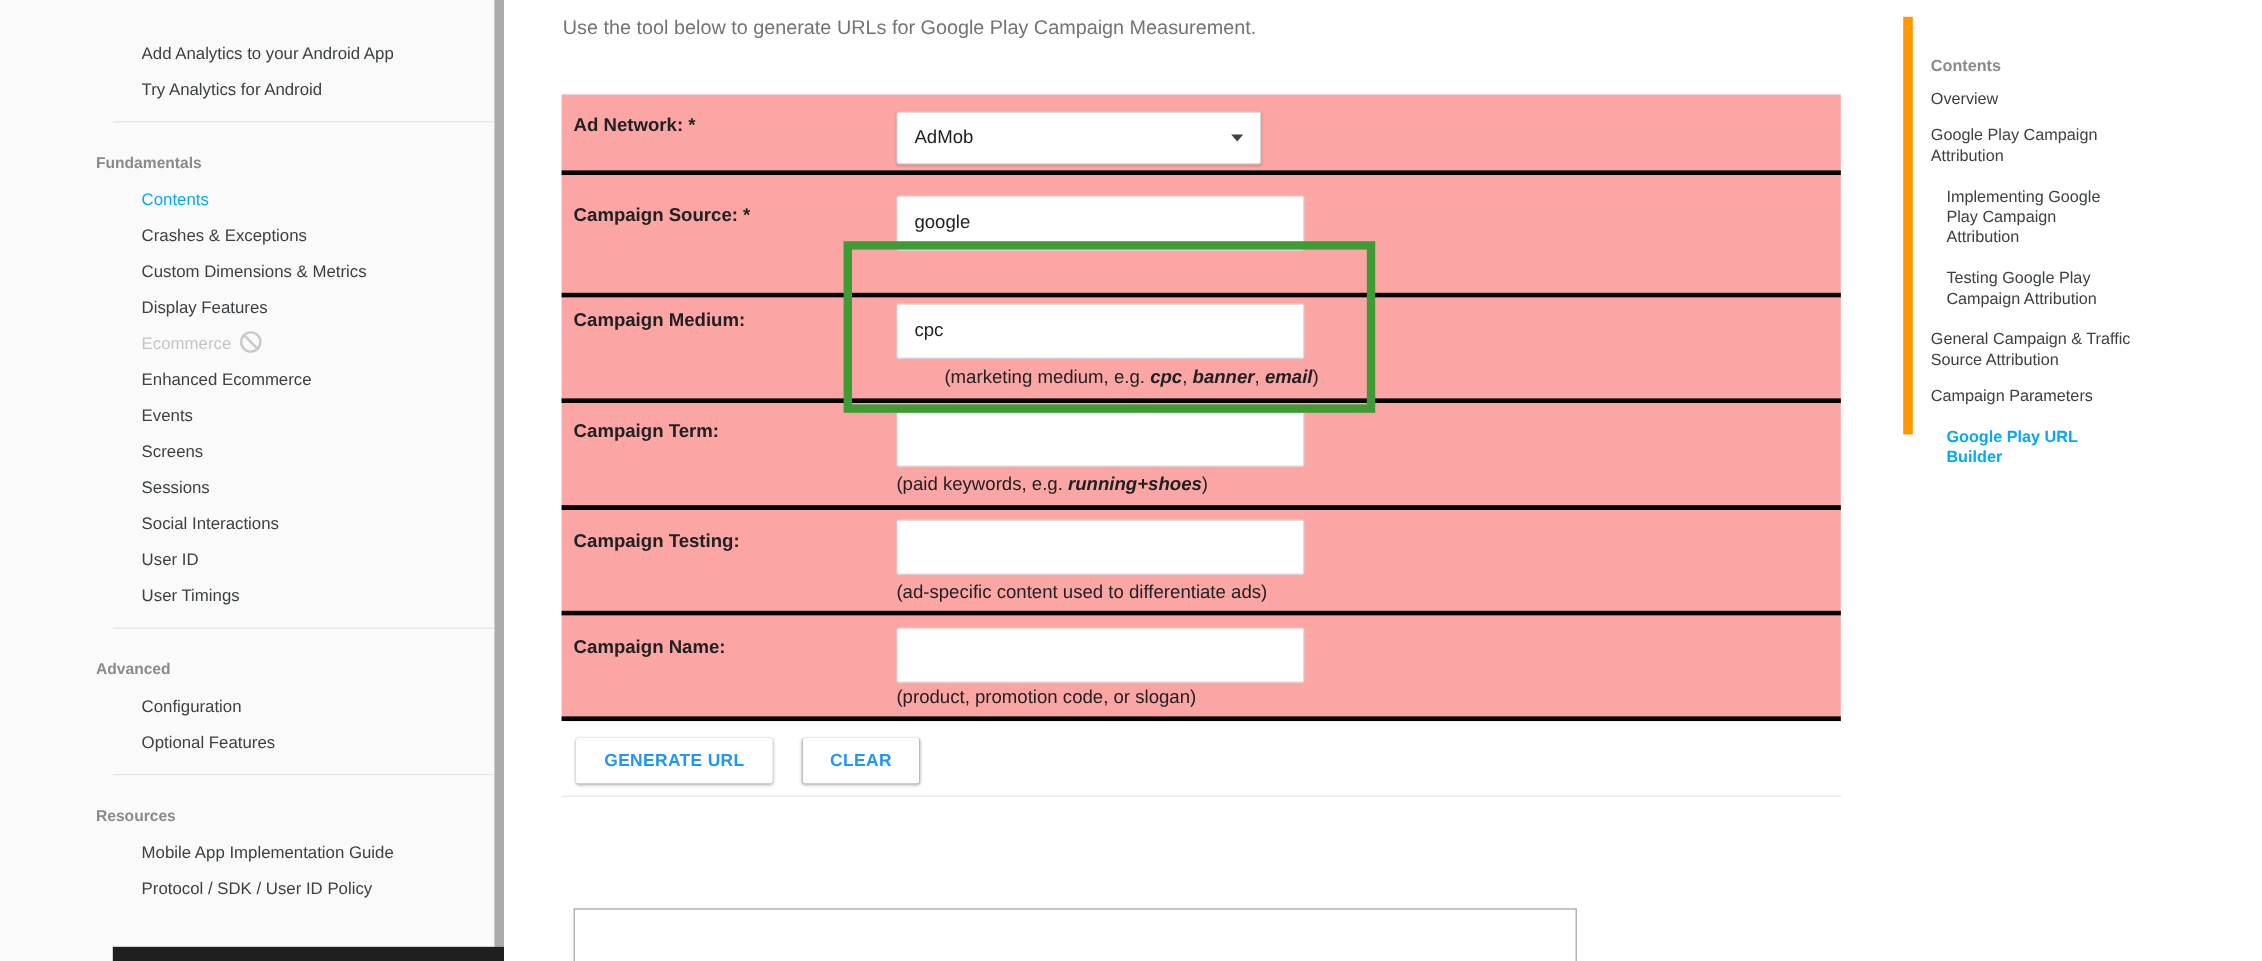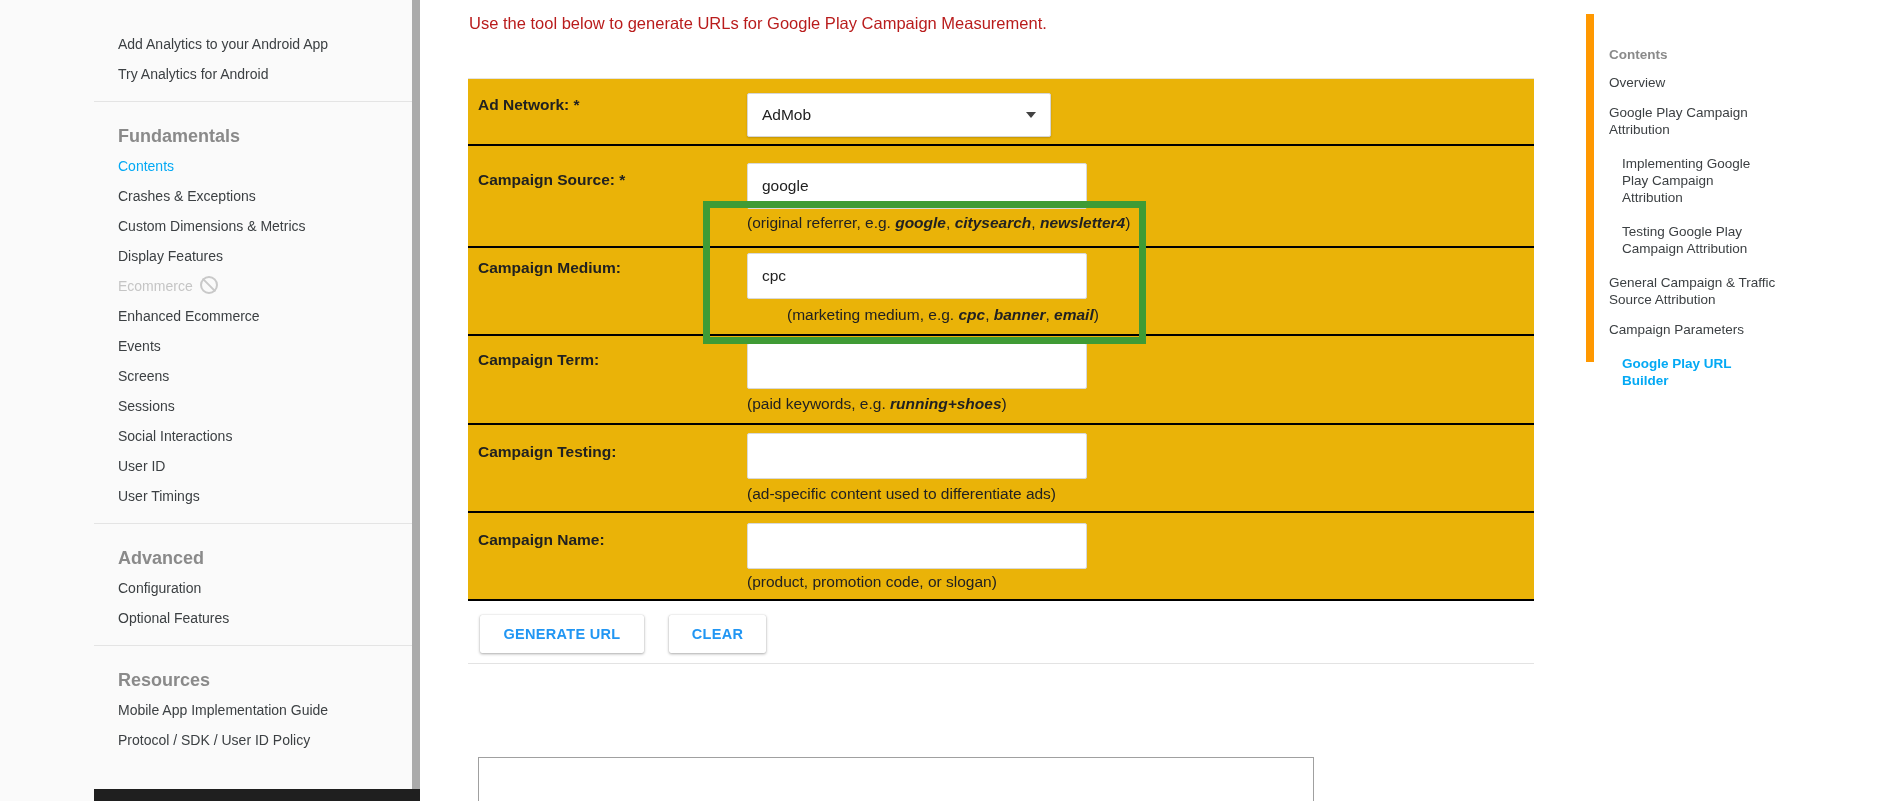--- a/index.html
+++ b/index.html
@@ -4,32 +4,32 @@
 <style>
   html,body{margin:0;padding:0;background:#fff;font-family:"Liberation Sans",sans-serif;}
   #screen{position:relative;width:1885px;height:801px;overflow:hidden;background:#fff;color:#212121;}
 
   
   .sidebar{position:absolute;left:0;top:0;width:412px;height:801px;background:#fafafa;}
   .sb-nav{padding-top:29px;}
   .sb-item{height:30px;line-height:30px;padding-left:118px;font-size:14px;color:#3c4043;white-space:nowrap;cursor:pointer;}
   .sb-item.active span{color:var(--active_link_blue);}
   .sb-item.disabled span{color:#c5c5c5;}
-  .sb-header{height:30px;line-height:30px;padding-left:118px;font-size:18px;font-weight:bold;color:#8a8a8a;margin-top:19px;white-space:nowrap;}
+  .sb-header{height:30px;line-height:30px;padding-left:80px;font-size:13px;font-weight:bold;color:#8a8a8a;margin-top:19px;white-space:nowrap;}
   .sb-divider{height:1px;background:#e4e4e4;margin:12px 0 0 94px;}
   .prohibited{display:inline-block;width:14px;height:14px;border:2px solid #c9c9c9;border-radius:50%;position:relative;margin-left:7px;vertical-align:-3px;}
   .prohibited::after{content:"";position:absolute;left:-2px;top:6px;width:18px;height:2px;background:#c9c9c9;transform:rotate(45deg);}
   .sb-scrollbar{position:absolute;left:412px;top:0;width:8px;height:789px;background:#ababab;}
   .sb-bottom-bar{position:absolute;left:94px;top:789px;width:326px;height:12px;background:#1f1f1f;}
 
   
   .main{position:absolute;left:468px;top:0;width:1066px;}
-  .intro{position:absolute;left:1px;top:14px;font-size:16.5px;color:#b91c1c;white-space:nowrap;}
+  .intro{position:absolute;left:1px;top:14px;font-size:16.5px;color:#737373;white-space:nowrap;}
   .form{position:absolute;left:0;top:78px;width:1066px;border-top:1px solid #e3e3e3;}
-  .form-row{position:relative;background:#eab308;border-bottom:2px solid #000000;box-sizing:border-box;}
+  .form-row{position:relative;background:#fca5a5;border-bottom:4px solid #000000;box-sizing:border-box;}
   .row-label{position:absolute;left:10px;font-size:15.5px;font-weight:bold;color:#212121;white-space:nowrap;}
   .text-input{position:absolute;left:279px;height:46px;border:1px solid #d9d9d9;border-radius:2px;background:#fff;
               font-size:15.5px;font-family:inherit;color:#212121;padding:0 14px;box-sizing:border-box;outline:none;}
   .text-input.normal{width:340px;}
   .text-input.wide{width:615px;}
   .select-box{position:absolute;left:279px;width:304px;height:44px;background:#fff;border:1px solid #d6d6d6;border-radius:2px;
               box-sizing:border-box;box-shadow:0 1px 2px rgba(0,0,0,0.18);display:flex;align-items:center;
               justify-content:space-between;padding:0 14px;font-size:15.5px;color:#212121;cursor:pointer;}
   .caret{width:0;height:0;border-left:5px solid transparent;border-right:5px solid transparent;border-top:6px solid #424242;}
   .row-hint{position:absolute;left:279px;font-size:15.5px;color:#212121;white-space:nowrap;}
@@ -99,21 +99,20 @@
           <div class="form-row" style="height: 67px;">
             <div class="row-label" style="top: 17px;">Ad Network: *</div>
             <div class="select-box" style="top: 14px;">
               <span>AdMob</span>
               <span class="caret"></span>
             </div>
           </div>
           <div class="form-row" style="height: 102px;">
             <div class="row-label" style="top: 25px;">Campaign Source: *</div>
             <input class="text-input normal" value="google" style="top: 17px;">
-            <div class="row-hint" style="top: 68px;"><span>(original referrer, e.g. </span><em class="bi">google</em><span>, </span><em class="bi">citysearch</em><span>, </span><em class="bi">newsletter4</em><span>)</span></div>
           </div>
           <div class="form-row" style="height: 88px;">
             <div class="row-label" style="top: 11px;">Campaign Medium:</div>
             <input class="text-input normal" value="cpc" style="top: 5px;">
             <div class="row-hint" style="top: 58px; margin-left: 40px;"><span>(marketing medium, e.g. </span><em class="bi">cpc</em><span>, </span><em class="bi">banner</em><span>, </span><em class="bi">email</em><span>)</span></div>
           </div>
           <div class="form-row" style="height: 89px;">
             <div class="row-label" style="top: 15px;">Campaign Term:</div>
             <input class="text-input normal" style="top: 7px;">
             <div class="row-hint" style="top: 59px;"><span>(paid keywords, e.g. </span><em class="bi">running+shoes</em><span>)</span></div>

